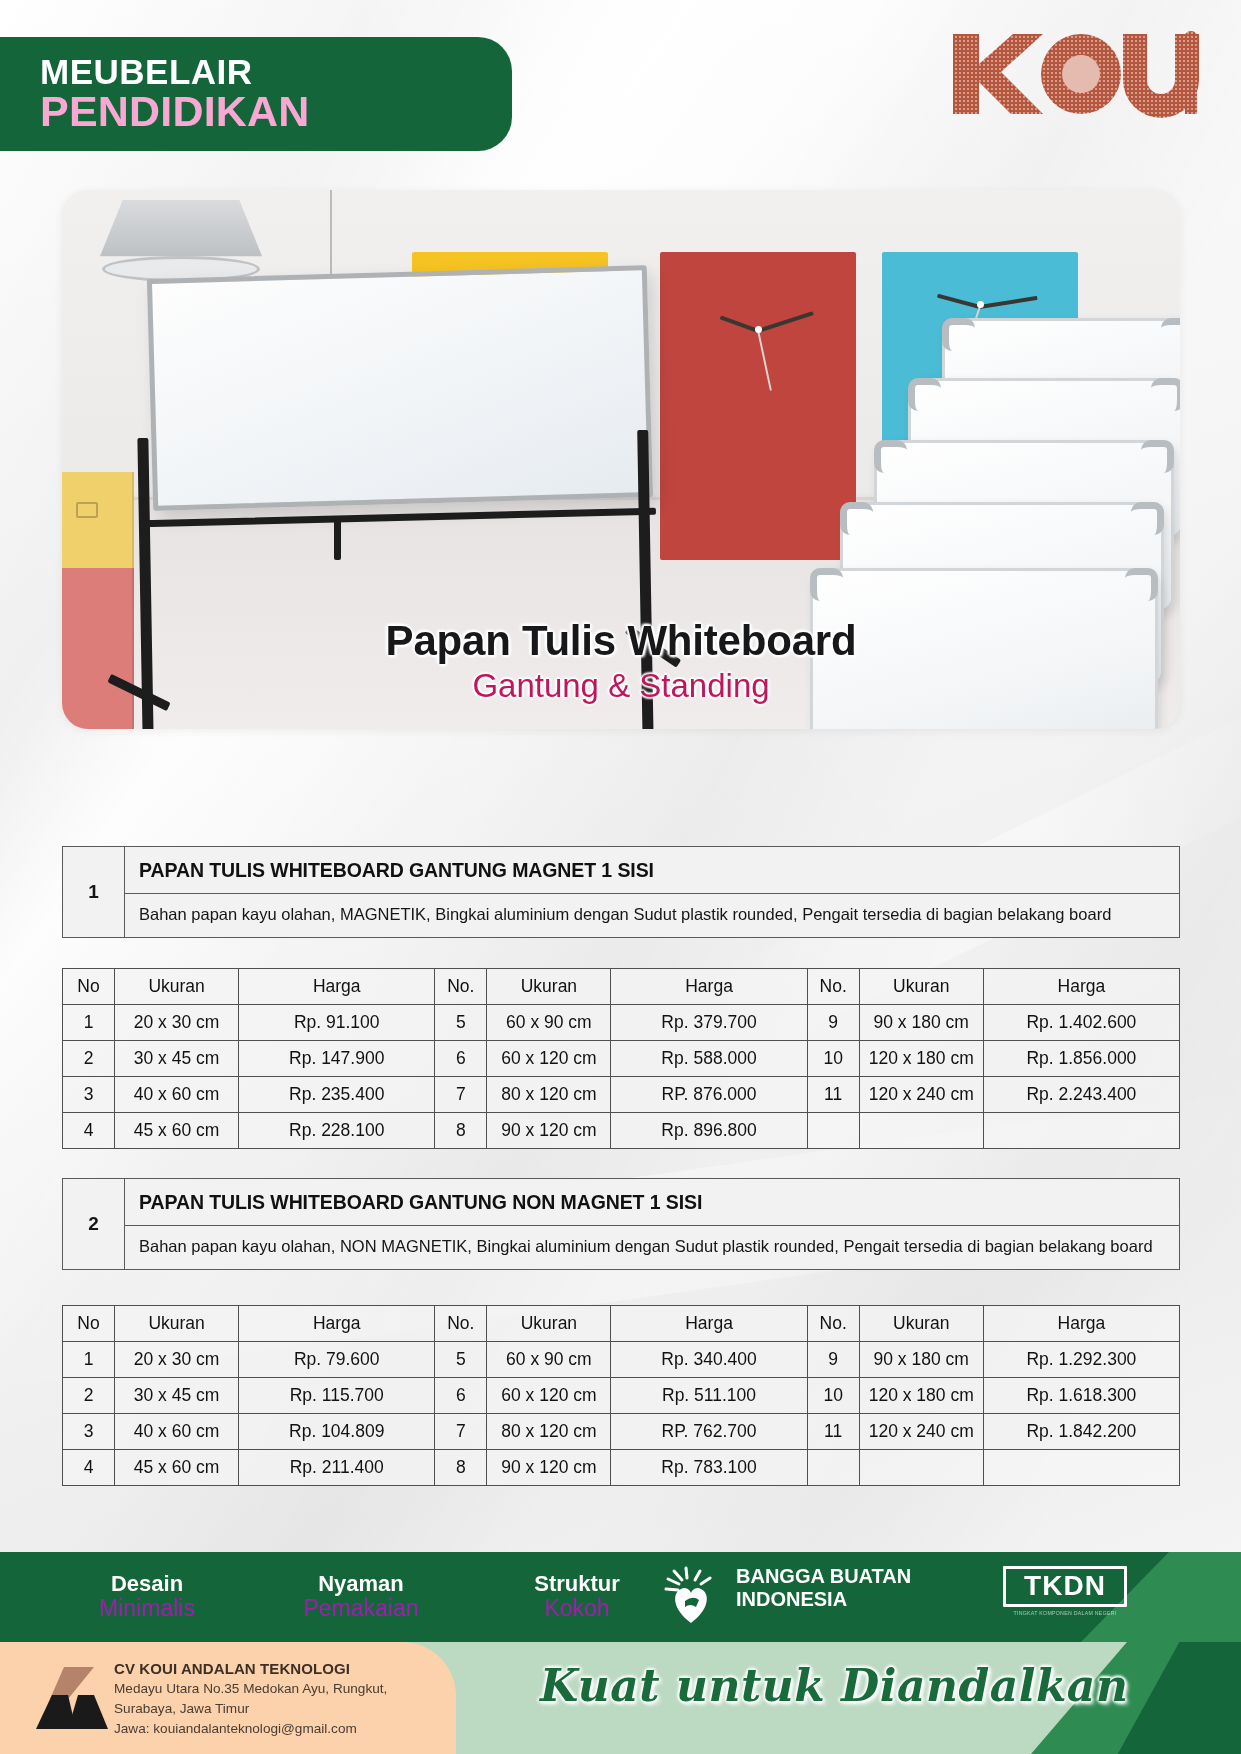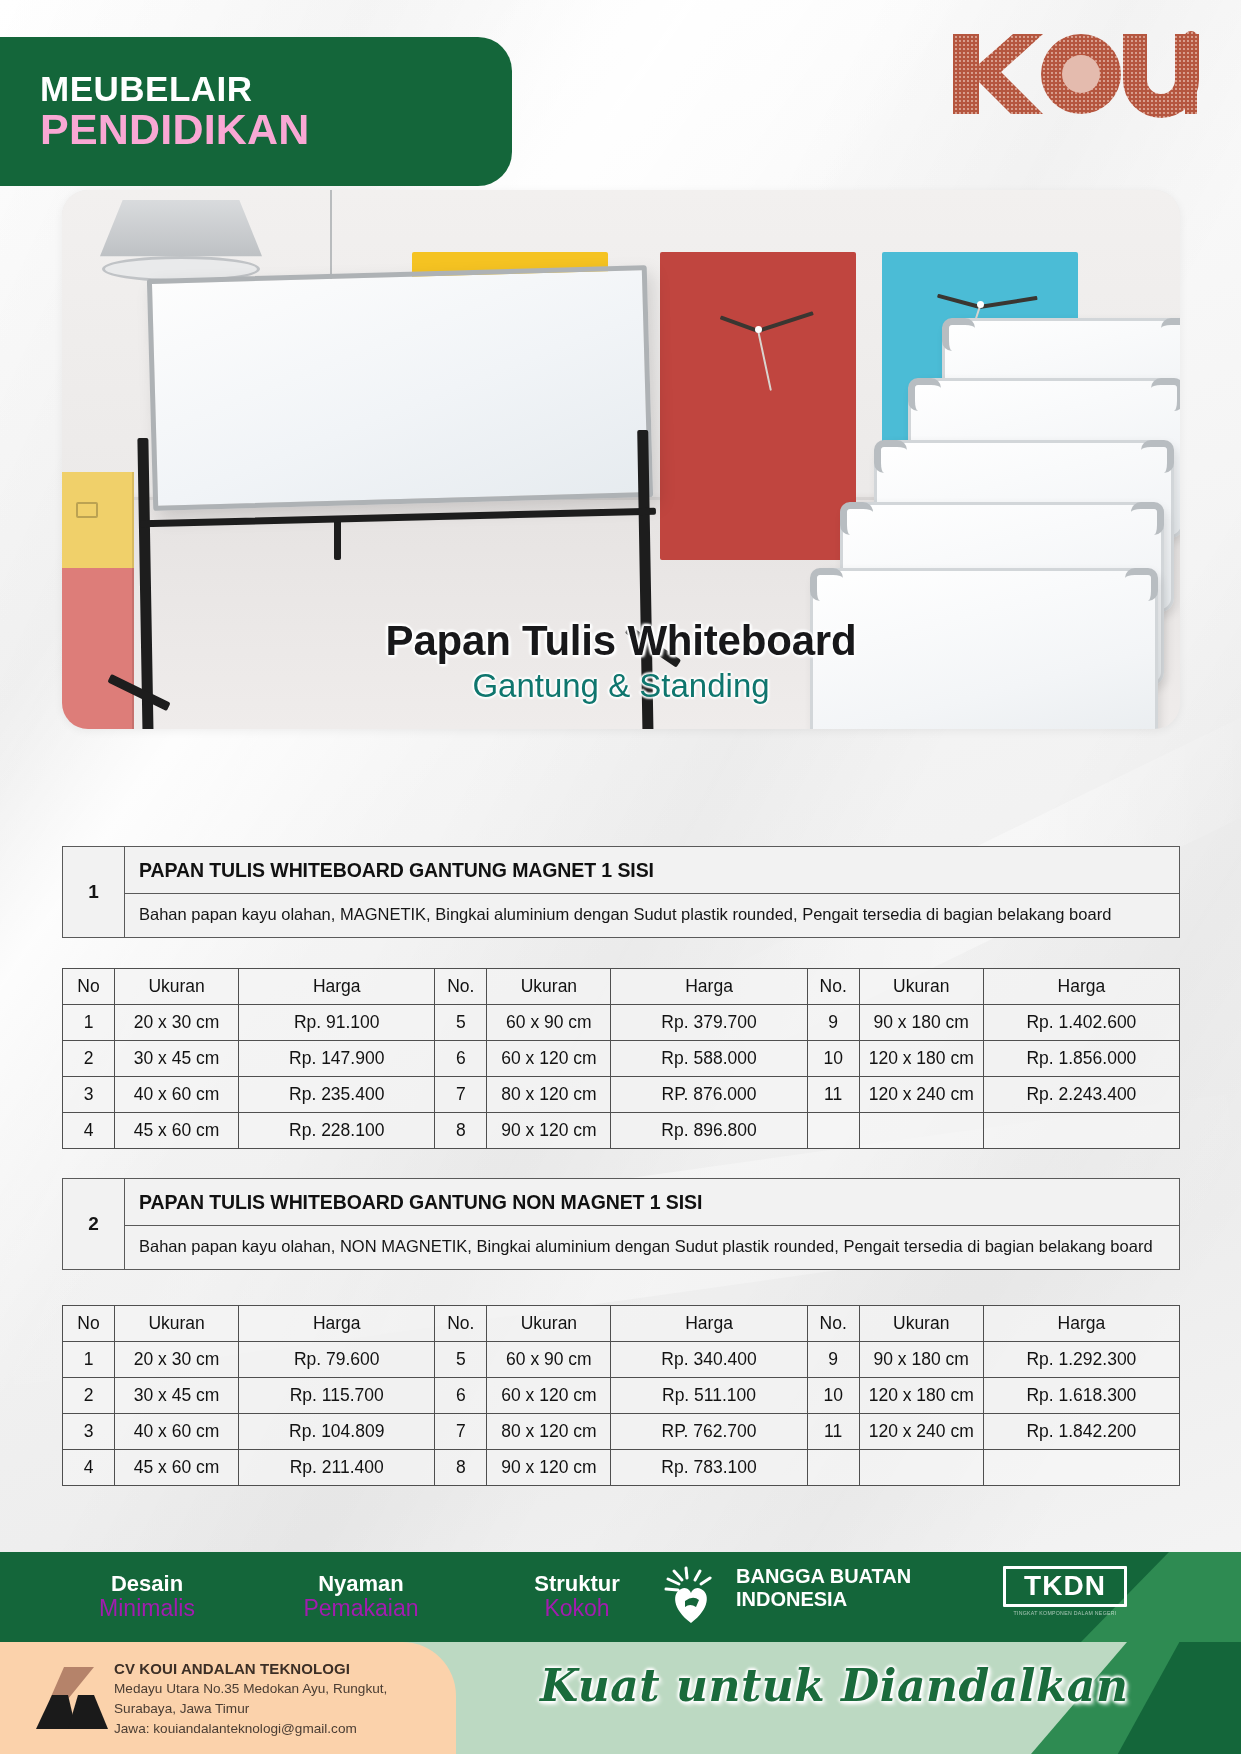--- a/index.html
+++ b/index.html
@@ -37,21 +37,21 @@
     position: absolute;
     z-index: 1;
     background: linear-gradient(120deg, rgba(255,255,255,0) 0%, rgba(255,255,255,0.75) 50%, rgba(255,255,255,0) 100%);
     pointer-events: none;
   }
 
   
   .header-banner {
     position: absolute;
     left: 0; top: 37px;
-    width: 512px; height: 149px;
+    width: 512px; height: 114px;
     background: #14663a;
     border-radius: 0 34px 34px 0;
     z-index: 4;
     display: flex;
     flex-direction: column;
     justify-content: center;
     padding-left: 40px;
   }
   .header-banner .line1 {
     color: #ffffff;
@@ -210,21 +210,21 @@
     font-size: 42px;
     font-weight: bold;
     color: #18181a;
     text-shadow:
       2px 0 2px #fff, -2px 0 2px #fff, 0 2px 2px #fff, 0 -2px 2px #fff,
       2px 2px 3px #fff, -2px -2px 3px #fff;
     letter-spacing: -0.2px;
   }
   .hero-caption .h2 {
     font-size: 33px;
-    color: #0f766e;
+    color: #be185d;
     margin-top: 2px;
     text-shadow:
       2px 0 2px #fff, -2px 0 2px #fff, 0 2px 2px #fff, 0 -2px 2px #fff;
   }
 
   
   .product-block { position: absolute; z-index: 5; left: 62px; width: 1118px; }
   .product-head {
     display: flex;
     border: 1px solid #5a5a5a;

